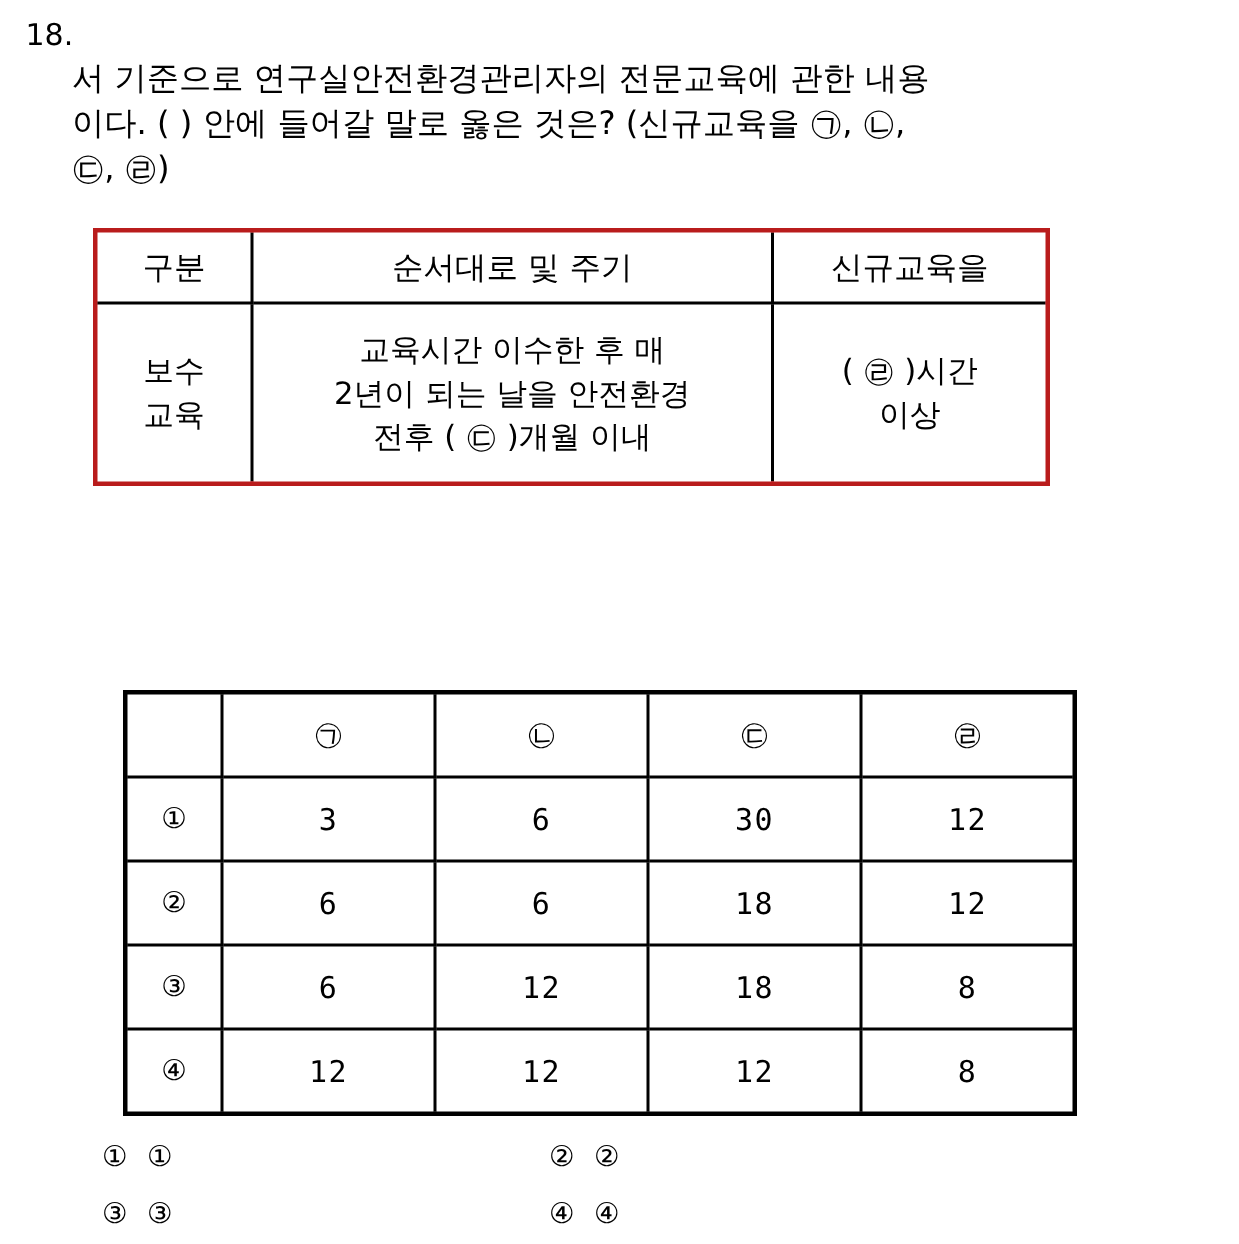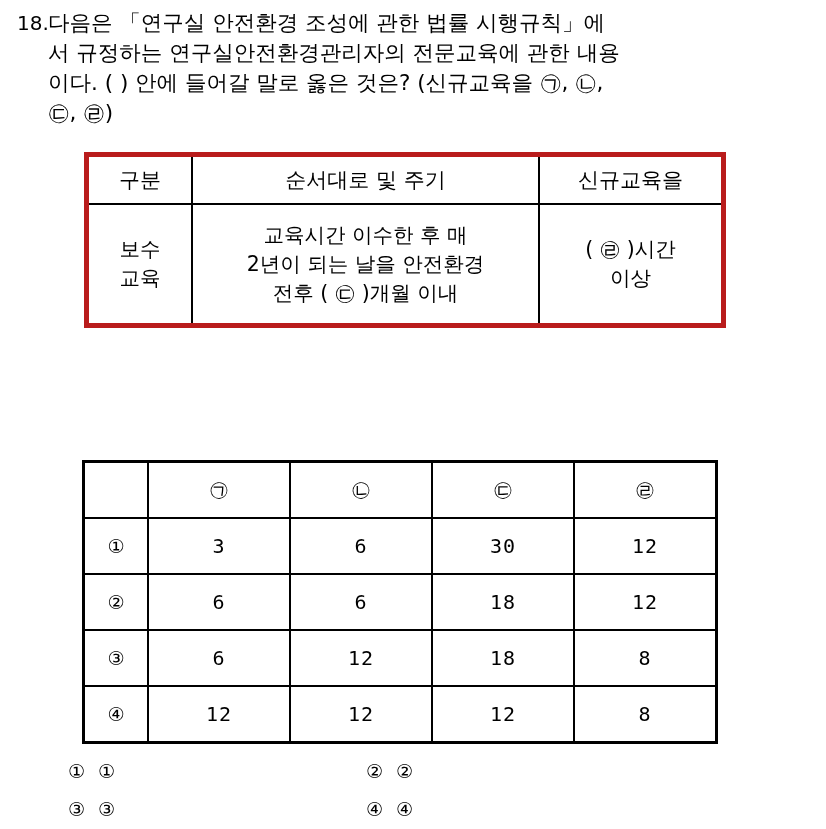--- a/index.html
+++ b/index.html
@@ -54,24 +54,24 @@
   .tbl td, .tbl th {
     border: 2.5px solid #000;
     text-align: center;
     vertical-align: middle;
     font-weight: normal;
     padding: 0;
   }
 
   
   #schedule-table {
-    left: 84px;
+    left: 62px;
     top: 152px;
     width: 628px;
-    border: 5px solid #b91c1c;
+    border: 3px solid #b91c1c;
   }
   #schedule-table td {
     font-size: 20.5px;
     line-height: 29px;
   }
   #schedule-table .col-div   { width: 102px; }
   #schedule-table .col-when  { width: 345px; }
   #schedule-table .col-hours { width: 181px; }
 
   #schedule-table .head-row td {
@@ -126,25 +126,24 @@
   .choice-a { width: 298px; flex: 0 0 298px; }
   .choice-marker { margin-right: 13px; }
   .choice-label {}
 </style>
 </head>
 <body>
 
 <div class="question-block">
   <div class="q-line">
     <span class="q-number">18.</span>
-    <span class="q-text">다음은 「연구실 안전환경 조성에 관한 법률 시행규칙」에</span>
   </div>
   <div class="q-line">
     <span class="q-indent"></span>
-    <span class="q-text">서 규정하는 연구실안전환경관리자의 전문교육에 관한 내용</span>
+    <span class="q-text">서 기준으로 연구실안전환경관리자의 전문교육에 관한 내용</span>
   </div>
   <div class="q-line">
     <span class="q-indent"></span>
     <span class="q-text">이다. ( ) 안에 들어갈 말로 옳은 것은? (신규교육을 ㉠, ㉡,</span>
   </div>
   <div class="q-line">
     <span class="q-indent"></span>
     <span class="q-text">㉢, ㉣)</span>
   </div>
 </div>

